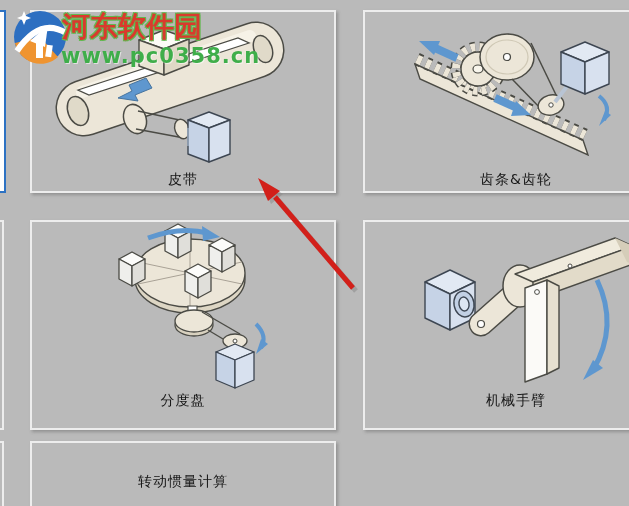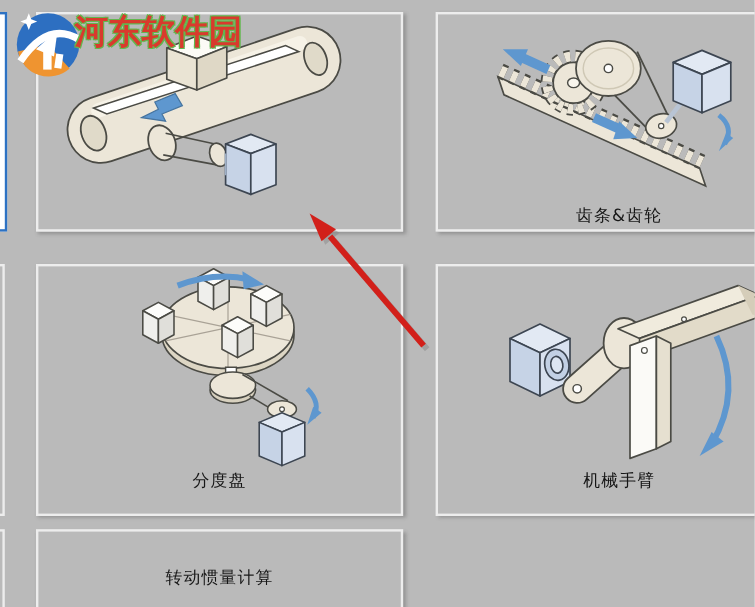--- a/index.html
+++ b/index.html
@@ -71,20 +71,21 @@
       <line x1="106" y1="99" x2="152" y2="109" stroke="#4b4b45" stroke-width="1.4"></line>
       <line x1="104" y1="117" x2="152" y2="126" stroke="#4b4b45" stroke-width="1.4"></line>
       <ellipse cx="150" cy="117" rx="7" ry="10" transform="rotate(-20 150 117)" fill="#ece6d8" stroke="#4b4b45" stroke-width="1.4"></ellipse>
       <g stroke="#3d4652" stroke-width="1.4" stroke-linejoin="round">
         <polygon points="156,108 177,100 198,108 177,116" fill="#e2e9f3"></polygon>
         <polygon points="156,108 177,116 177,150 156,142" fill="#c6d3e6"></polygon>
         <polygon points="177,116 198,108 198,142 177,150" fill="#d8e1ef"></polygon>
         <line x1="156" y1="116" x2="156" y2="134" stroke="#9fb0c6"></line>
       </g>
     </svg>
+    <div class="panel-label">皮带</div>
   </div>
 
   <div class="panel" id="panel-rack">
     <svg width="302" height="158" viewBox="0 0 302 158">
 
       <polygon points="50,52 218,128 223,143 55,67" fill="#ece6d8" stroke="#4b4b45" stroke-width="1.4"></polygon>
       <line x1="52" y1="47" x2="220" y2="123" stroke="#4b4b45" stroke-width="13" stroke-dasharray="5 5"></line>
       <line x1="52" y1="47" x2="220" y2="123" stroke="#ece6d8" stroke-width="9" stroke-dasharray="5 5"></line>
 
       <g>
@@ -229,15 +230,16 @@
     <svg class="wm-logo" width="56" height="56" viewBox="0 0 56 56">
       <circle cx="28" cy="28" r="26" fill="#2d6fc1"></circle>
       <path d="M3,34 A26,26 0 0 0 46,48 L28,28 Z" fill="#ef9430"></path>
       <path d="M5,42 Q28,8 54,24" fill="none" stroke="#ffffff" stroke-width="6"></path>
       <polygon points="18,32 36,16 33,38" fill="#ffffff"></polygon>
       <rect x="24" y="34" width="7" height="15" fill="#ffffff"></rect>
       <rect x="34" y="36" width="6" height="12" fill="#ffffff" transform="rotate(8 37 42)"></rect>
       <path d="M12,2 L14,7 L19,9 L14,11 L12,16 L10,11 L5,9 L10,7 Z" fill="#ffffff"></path>
     </svg>
     <span class="wm-name">河东软件园</span>
+    <span class="wm-url">www.pc0358.cn</span>
   </div>
 
 </div>
 
 </body></html>

